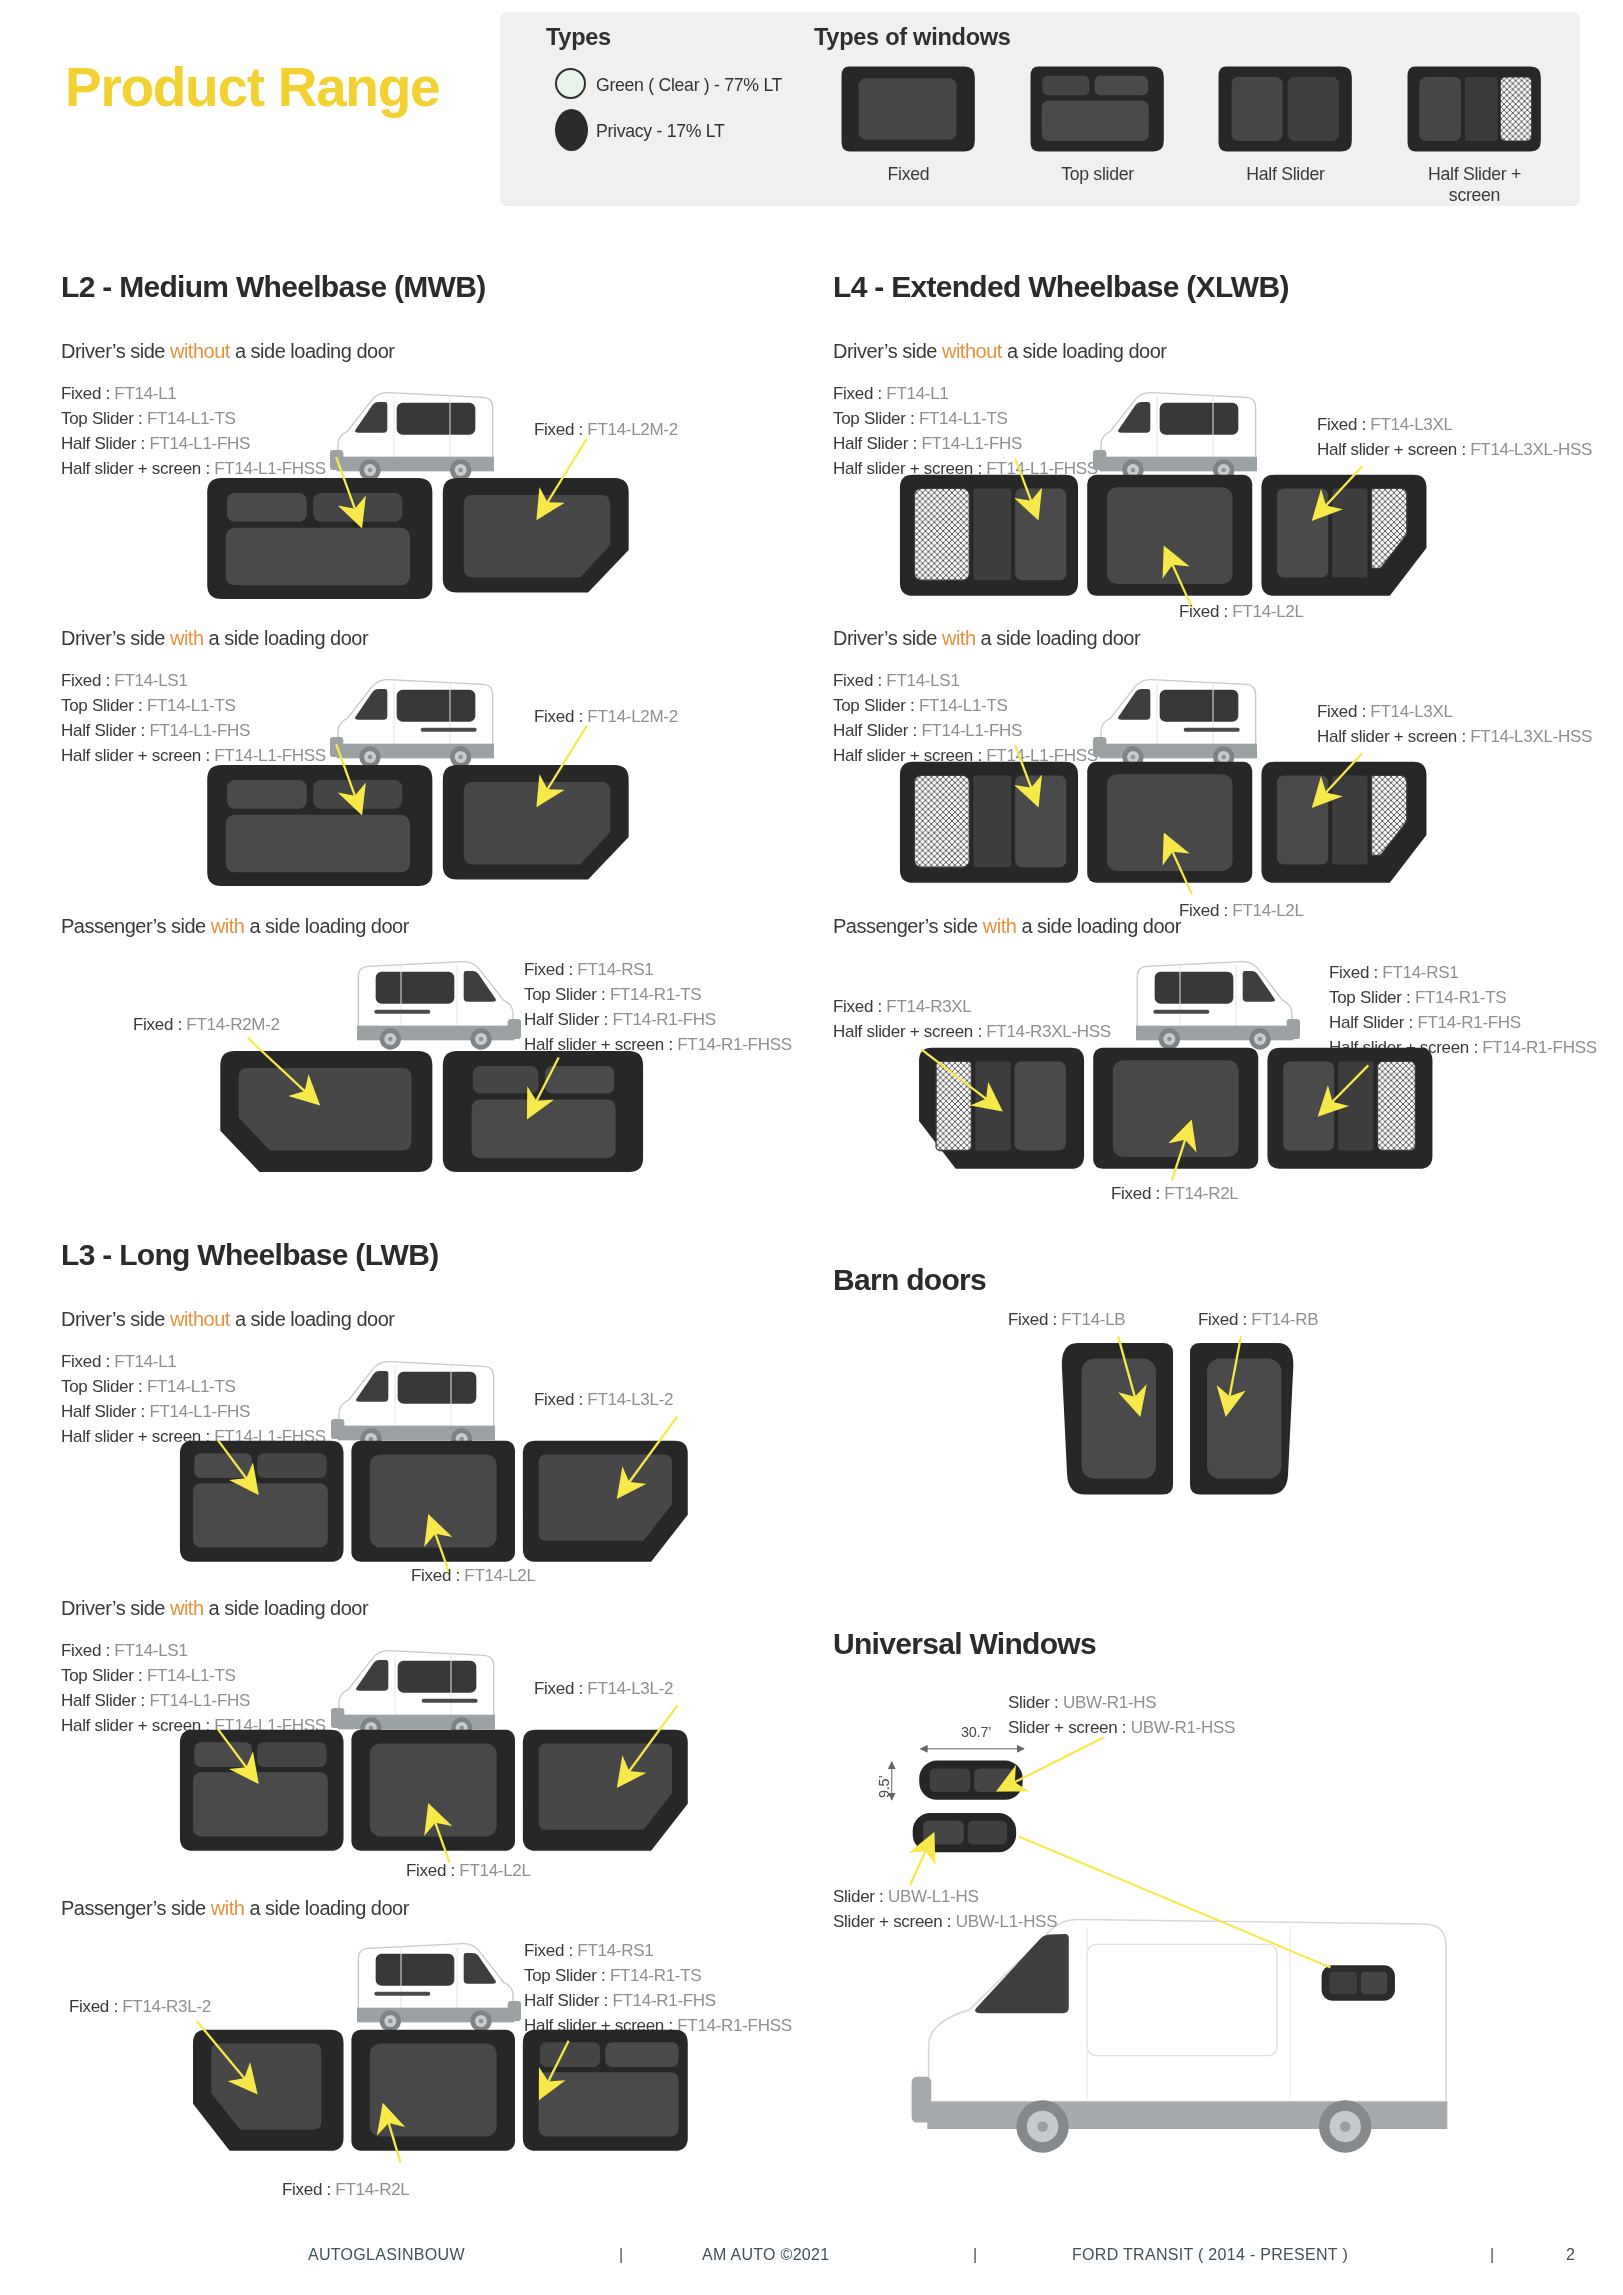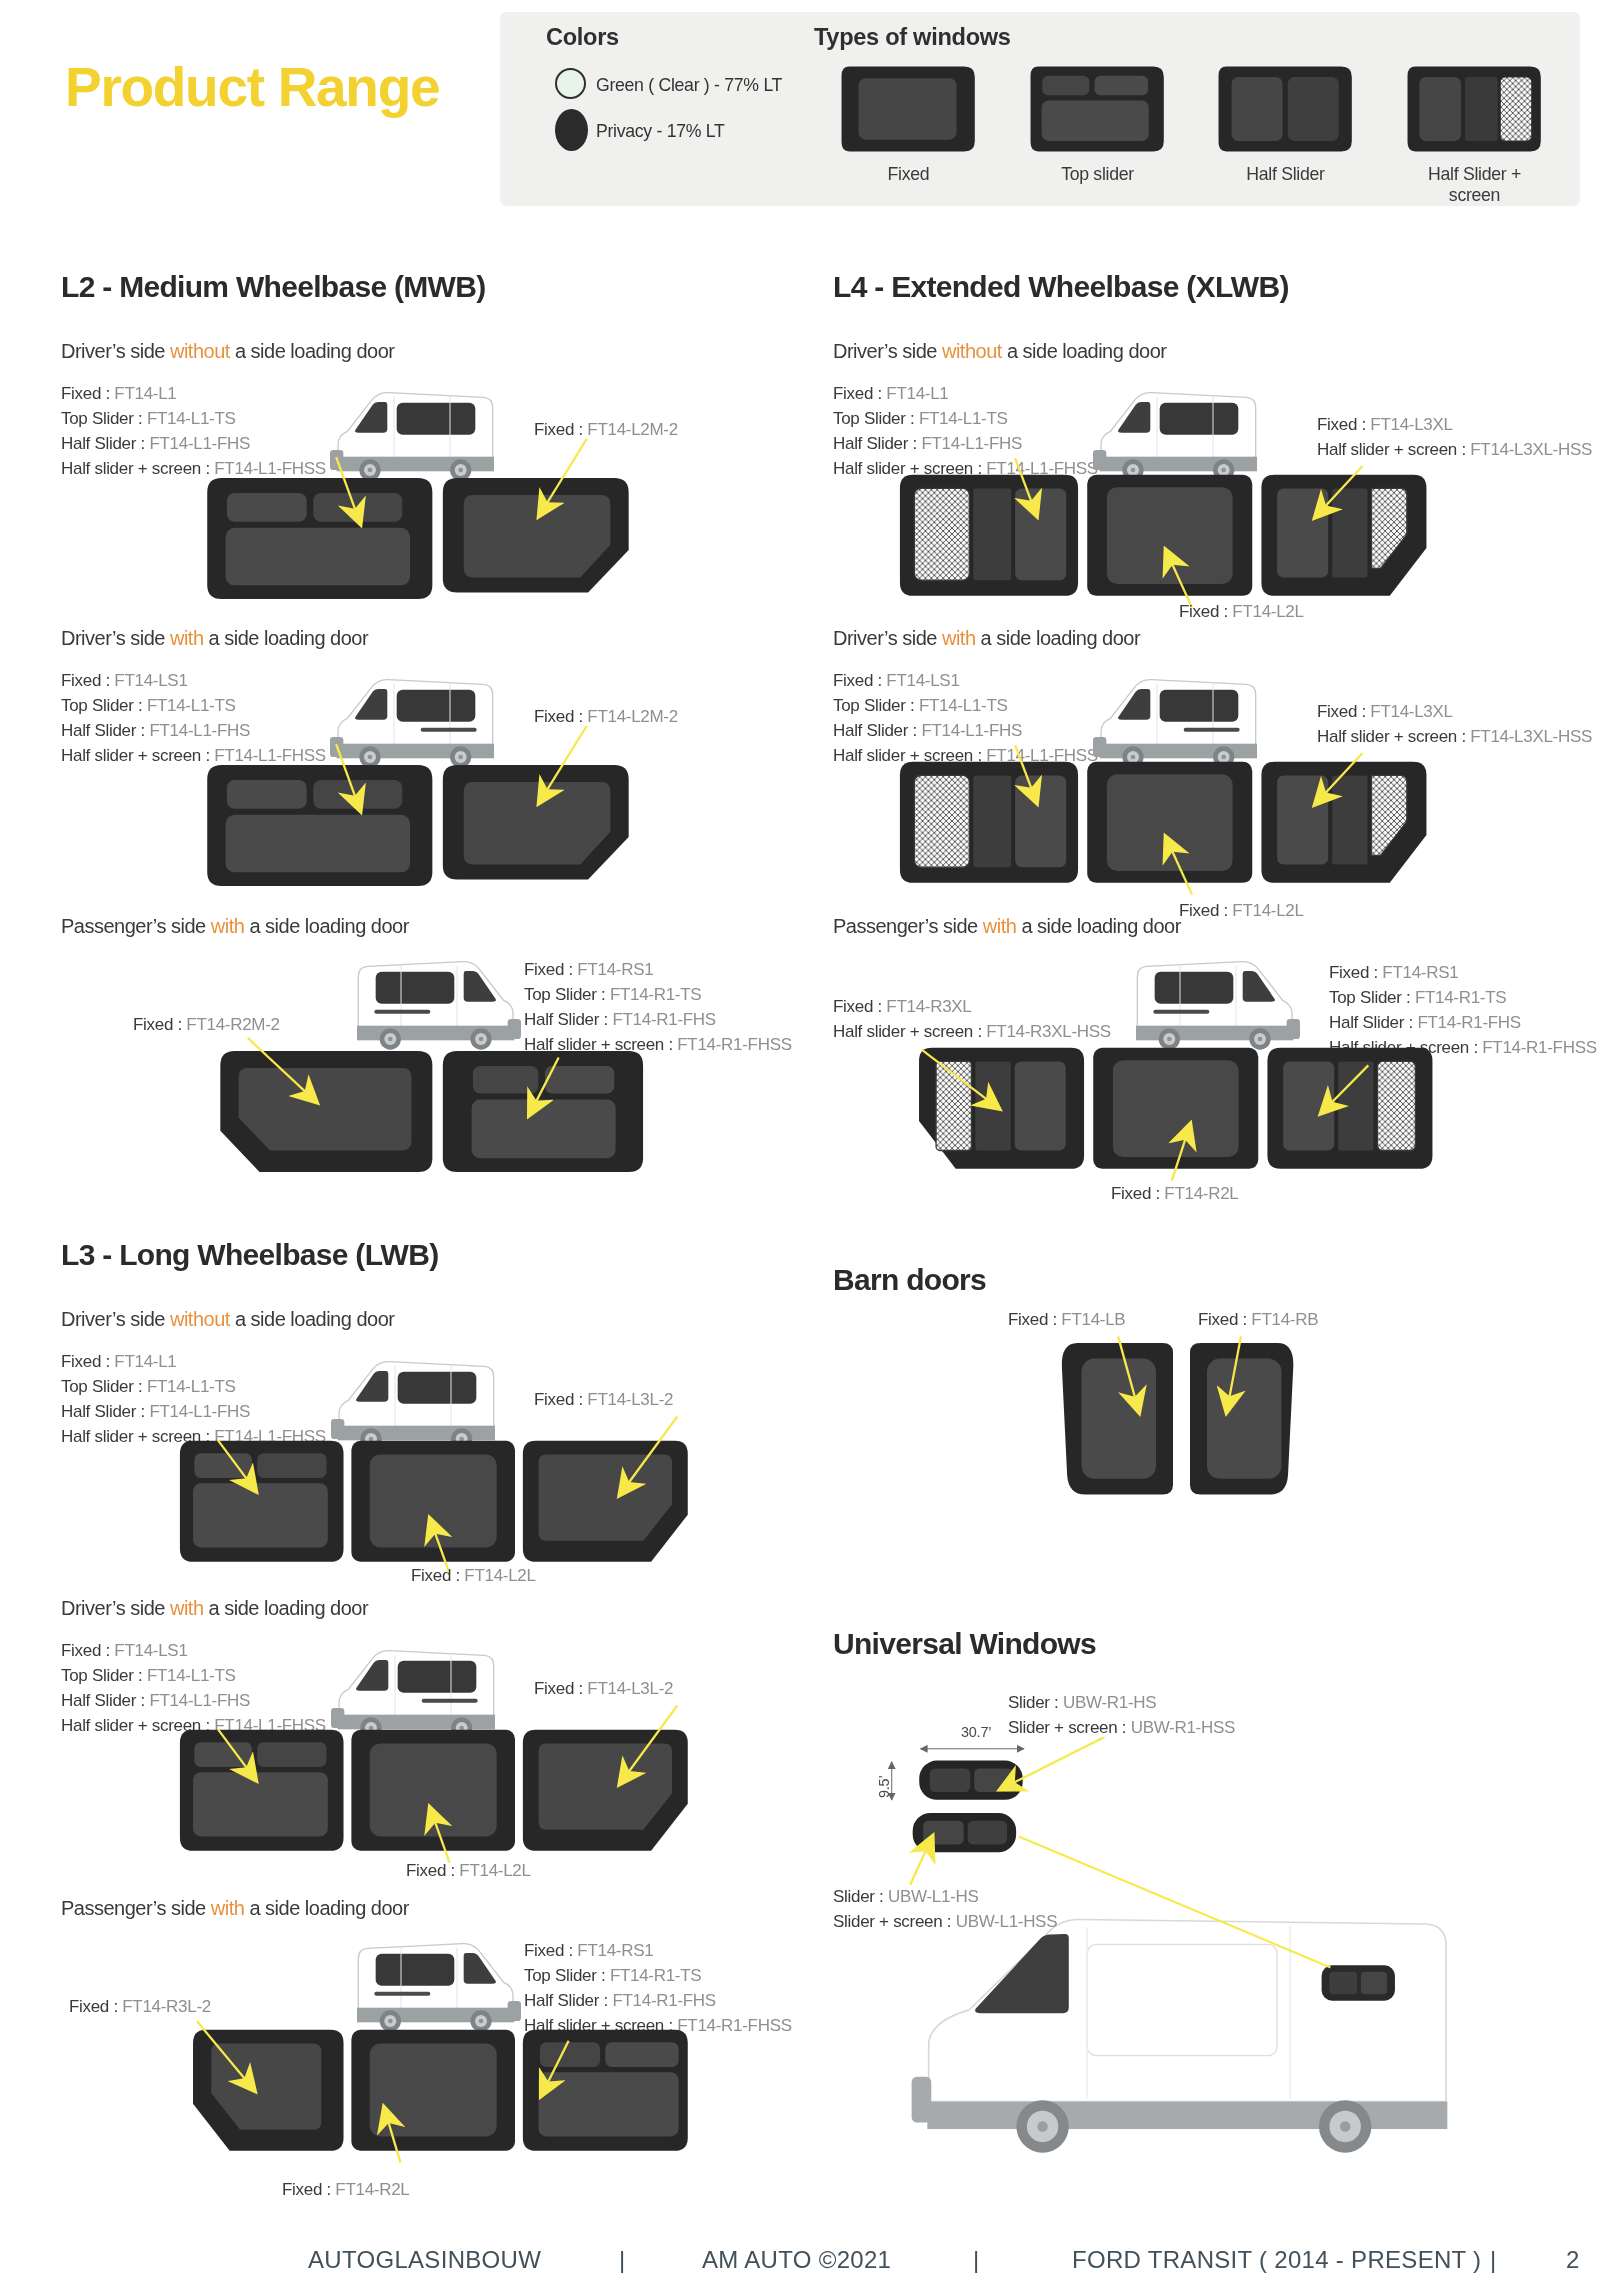--- a/index.html
+++ b/index.html
@@ -14,21 +14,21 @@
   .circle{width:31px;height:31px;border-radius:50%;background:var(--legend-green,#E8F3EA);border:2px solid #2f2f2f;box-sizing:border-box;}
   .ellipse{width:33px;height:42px;border-radius:50%;background:var(--privacy-dark,#2B2B2B);}
   .cap{font-size:17.7px;color:#3a3a3a;text-align:center;letter-spacing:-0.3px;}
   .sec-title{font-size:30px;font-weight:700;color:#2b2b2b;letter-spacing:-0.7px;white-space:nowrap;}
   .subhead{font-size:20px;font-weight:400;color:#3a3a3a;letter-spacing:-0.5px;white-space:nowrap;}
   .subhead .hl{color:var(--highlight-orange,#E8913C);}
   .lbl{font-size:17px;line-height:25px;letter-spacing:-0.3px;white-space:nowrap;}
   .lbl .k{color:#3a3a3a;}
   .lbl .v{color:var(--code-gray,#909090);}
   .dimtxt{font-size:14.4px;color:#4a4a4a;letter-spacing:-0.2px;white-space:nowrap;}
-  .foot{font-size:24px;color:#42505A;letter-spacing:0.3px;white-space:nowrap;}
+  .foot{font-size:16px;color:#42505A;letter-spacing:0.3px;white-space:nowrap;}
   svg{display:block;}
   .arrow{stroke:var(--arrow-yellow,#F6E949);stroke-width:3.5;fill:none;marker-end:url(#ah);}
   .thinline{stroke:var(--arrow-yellow,#F6E949);stroke-width:3;fill:none;}
   .dim{stroke:#666;stroke-width:1.5;marker-start:url(#dah);marker-end:url(#dah);}
 </style>
 </head>
 <body>
 
 <svg width="0" height="0" style="position:absolute" aria-hidden="true">
   <defs>
@@ -74,21 +74,21 @@
         <circle cx="208" cy="132" r="3.5" fill="#8E9396"></circle>
     </symbol>
   </defs>
 </svg>
 
 <div class="page">
 
   <h1 class="abs page-title" style="left:65px;top:55px;">Product Range</h1>
 
   <div class="abs legendbox" style="left:500px;top:11.8px;width:1080px;height:194px;">
-    <div class="abs box-title" style="left:46px;top:11.8px;">Colors</div>
+    <div class="abs box-title" style="left:46px;top:11.8px;">Types</div>
     <div class="abs circle" style="left:55px;top:56px;"></div>
     <div class="abs leg-lbl" style="left:96px;top:63px;">Green ( Clear ) - 77% LT</div>
     <div class="abs ellipse" style="left:55px;top:97px;"></div>
     <div class="abs leg-lbl" style="left:96px;top:109px;">Privacy - 17% LT</div>
     <div class="abs box-title" style="left:314px;top:11.8px;">Types of windows</div>
 
     <svg class="abs" style="left:335px;top:48px;" width="147" height="98" viewBox="0 0 225 150">
       <path d="M22,10 h176 q16,0 16,16 v98 q0,16 -16,16 h-176 q-12,0 -12,-14 v-102 q0,-14 12,-14 z" fill="#272727"></path>
       <rect x="36" y="28" width="150" height="94" rx="11" fill="#464646"></rect>
     </svg>

